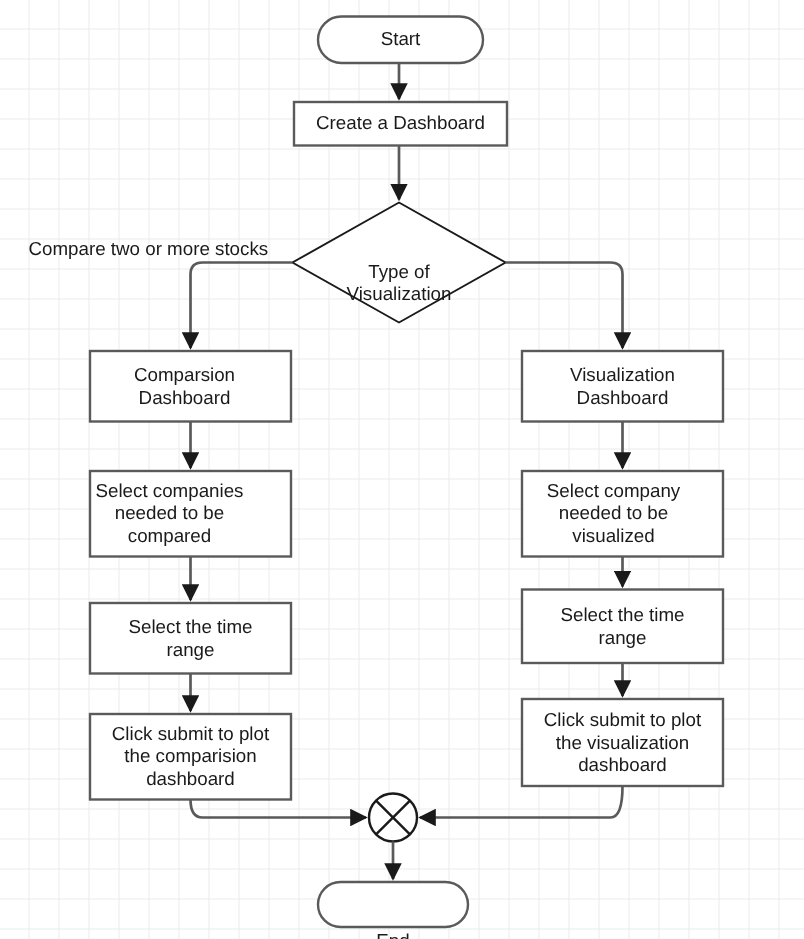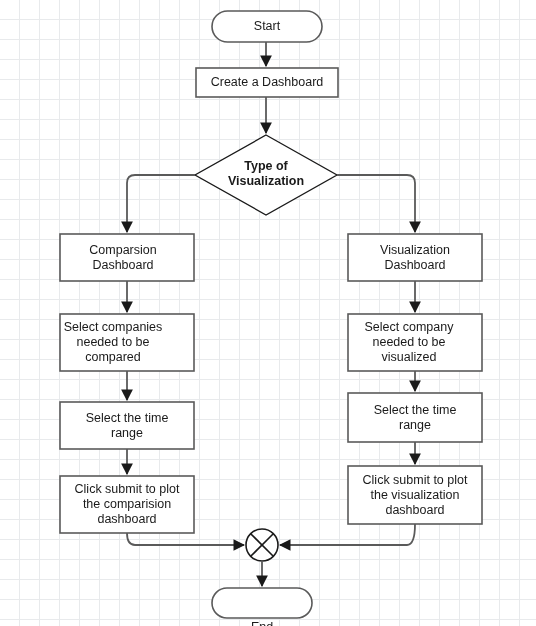--- a/index.html
+++ b/index.html
@@ -104,21 +104,21 @@
       <path d="M 127 533 Q 127 545 135 545 L 244 545"></path>
       <path d="M 415 524 Q 415 545 407 545 L 280 545"></path>
       <path d="M 262 561 L 262 586"></path>
     </g>
   </svg>
 
   <div class="node-text" style="left:196px; top:68px; width:142px; height:29px;">Create a Dashboard</div>
 
   <div class="node-text" style="left:212px; top:11px; width:110px; height:31px;">Start</div>
 
-  <div class="node-text" style="left:206px; top:146px; width:120px; height:56px;font-weight:bold;">Type of
+  <div class="node-text" style="left:206px; top:161px; width:120px; height:56px;">Type of
 Visualization</div>
 
   <div class="node-text" style="left:60px; top:234px; width:126px; height:47px;">Comparsion
 Dashboard</div>
 
   <div class="node-text" style="left:60px; top:314px; width:106px; height:57px;">Select companies
 needed to be
 compared</div>
 
   <div class="node-text" style="left:60px; top:402px; width:134px; height:47px;">Select the time
@@ -137,20 +137,21 @@
 
   <div class="node-text" style="left:348px; top:393px; width:134px; height:49px;">Select the time
 range</div>
 
   <div class="node-text" style="left:348px; top:466px; width:134px; height:58px;">Click submit to plot
 the visualization
 dashboard</div>
 
   <div class="node-text" style="left:212px; top:612px; width:100px; height:30px;">End</div>
 
+  <div class="edge-label" style="left:19px; top:159px;">Compare two or more stocks</div>
 
 
   <div class="hit" style="left:212px; top:11px; width:110px; height:31px;"></div>
   <div class="hit" style="left:196px; top:68px; width:142px; height:29px;"></div>
   <div class="hit" style="left:206px; top:147px; width:120px; height:56px;"></div>
   <div class="hit" style="left:60px; top:234px; width:134px; height:47px;"></div>
   <div class="hit" style="left:60px; top:314px; width:134px; height:57px;"></div>
   <div class="hit" style="left:60px; top:402px; width:134px; height:47px;"></div>
   <div class="hit" style="left:60px; top:476px; width:134px; height:57px;"></div>
   <div class="hit" style="left:348px; top:234px; width:134px; height:47px;"></div>

